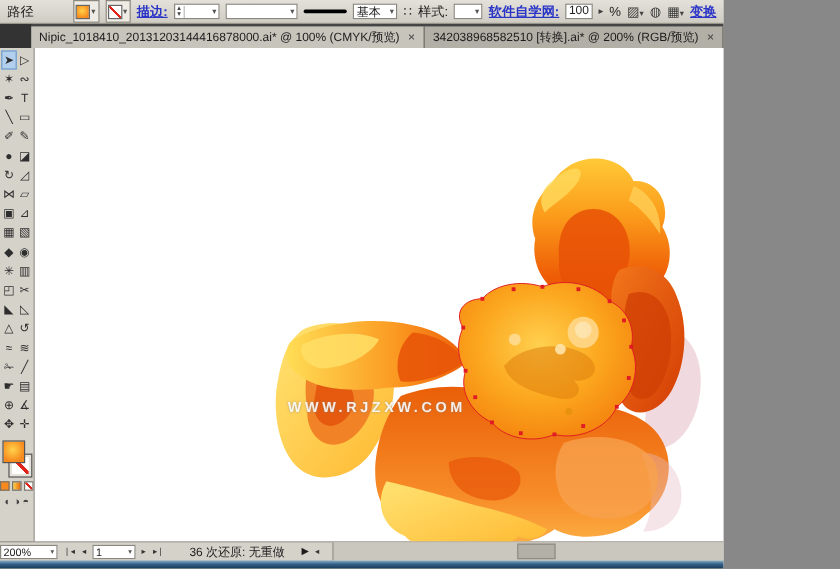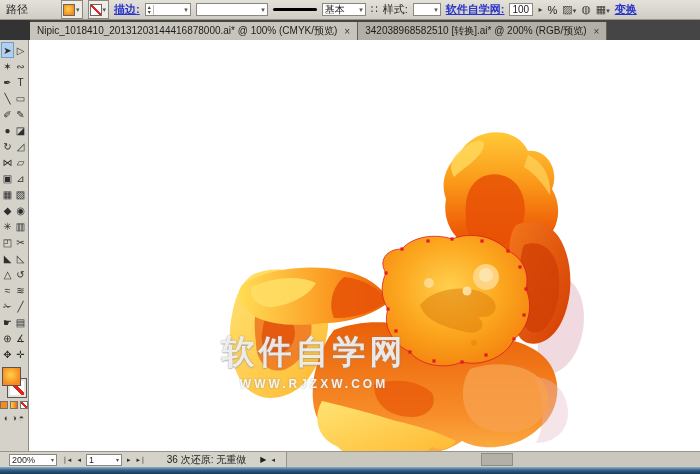--- a/index.html
+++ b/index.html
@@ -1,16 +1,16 @@
 <!DOCTYPE html>
 <html><head>
 <meta charset="utf-8">
 <style>
   html,body{margin:0;padding:0;background:#888;}
-  .app{width:700px;height:474px;display:flex;flex-direction:column;background:#d5d2ca;
+  .app{width:603px;height:474px;display:flex;flex-direction:column;background:#d5d2ca;
        overflow:hidden;position:relative;font-family:"Liberation Sans",sans-serif;}
 
   
   .control-bar{flex:0 0 18px;display:flex;align-items:center;gap:5px;padding:0 6px;
     font-size:11px;color:#1d1d1d;background:linear-gradient(#e4e1da,#cfccc4);
     border-bottom:1px solid #979489;}
   .cb-label{white-space:nowrap;}
   .ctx-label{margin-right:28px;}
   .link{color:#2a35c8;text-decoration:underline;white-space:nowrap;cursor:pointer;font-weight:bold;}
   .combo{background:#fff;border:1px solid #8a877e;height:13px;display:flex;align-items:center;
@@ -61,21 +61,21 @@
   .flower-svg{position:absolute;left:195px;top:85px;}
   .watermark{position:absolute;left:178px;top:290px;width:214px;text-align:center;z-index:5;
     pointer-events:none;}
   .wm-title{font-size:33px;font-weight:bold;letter-spacing:4px;color:rgba(255,255,255,0.82);
     text-shadow:0 0 2px rgba(125,125,125,0.75), 0 1px 1px rgba(160,160,160,0.5);}
   .wm-url{font-size:12px;font-weight:bold;letter-spacing:3px;color:rgba(255,255,255,0.88);
     text-shadow:0 0 2px rgba(130,130,130,0.7);margin-top:2px;}
 
   
   .status-bar{flex:0 0 15px;background:#d5d2ca;border-top:1px solid #98958c;display:flex;
-    align-items:center;font-size:10px;color:#1d1d1d;gap:4px;padding-left:9px;}
+    align-items:center;font-size:10px;color:#1d1d1d;gap:4px;padding-left:0;}
   .sb-combo{background:#fff;border:1px solid #8a877e;height:12px;display:flex;align-items:center;
     font-size:9px;padding:0 2px;box-sizing:border-box;}
   .sb-combo .arr{margin-left:auto;font-size:6px;color:#555;padding-left:3px;}
   .zoom-combo{width:48px;}
   .board-combo{width:36px;}
   .sb-btn{font-size:7px;color:#333;cursor:pointer;padding:0 1px;}
   .undo-status{margin-left:16px;font-size:10px;white-space:nowrap;}
   .flyout{font-size:8px;margin-left:10px;cursor:pointer;}
   .scroll-track{flex:1;align-self:stretch;background:#cac7bf;border-left:1px solid #98958c;
     position:relative;margin-left:6px;}
@@ -316,21 +316,20 @@
               <rect x="236.4" y="235.4" width="3.2" height="3.2" fill="#e01b24"></rect>
               <rect x="208.4" y="234.4" width="3.2" height="3.2" fill="#e01b24"></rect>
               <rect x="184.4" y="225.4" width="3.2" height="3.2" fill="#e01b24"></rect>
               <rect x="170.4" y="204.4" width="3.2" height="3.2" fill="#e01b24"></rect>
               <rect x="162.4" y="182.4" width="3.2" height="3.2" fill="#e01b24"></rect>
             </g>
         </g>
       </svg>
 
       <div class="watermark">
-        <div class="wm-title">软件自学网</div>
         <div class="wm-url">WWW.RJZXW.COM</div>
       </div>
     </div>
   </div>
 
   <div class="status-bar">
     <span class="sb-combo zoom-combo">
       <span>200%</span>
       <span class="arr">▾</span>
     </span>

